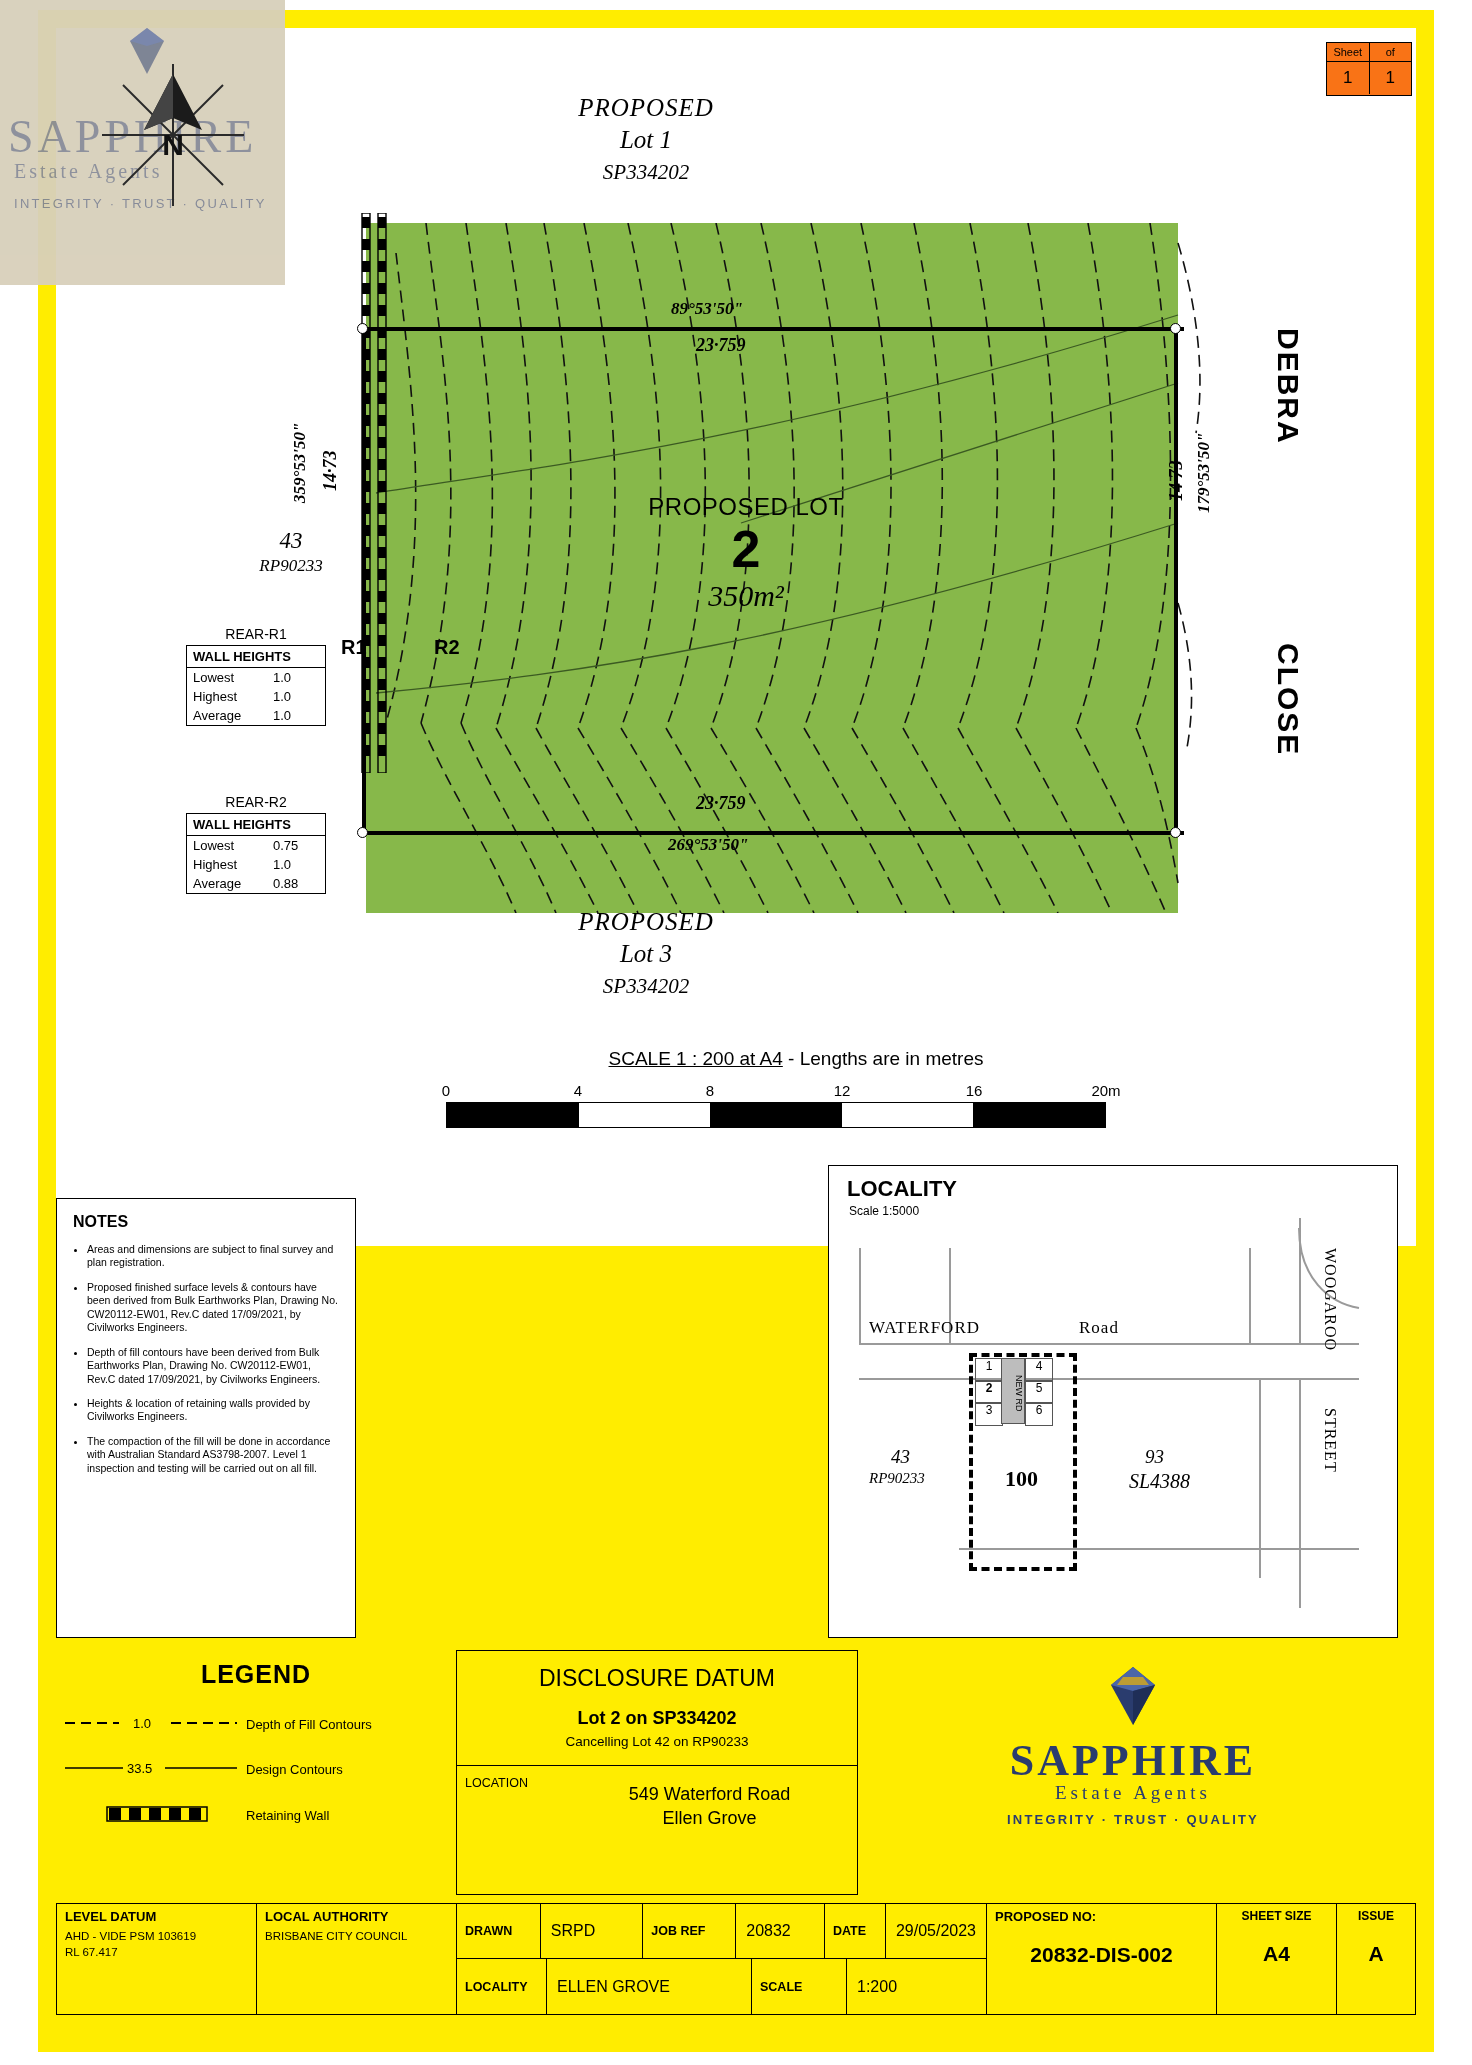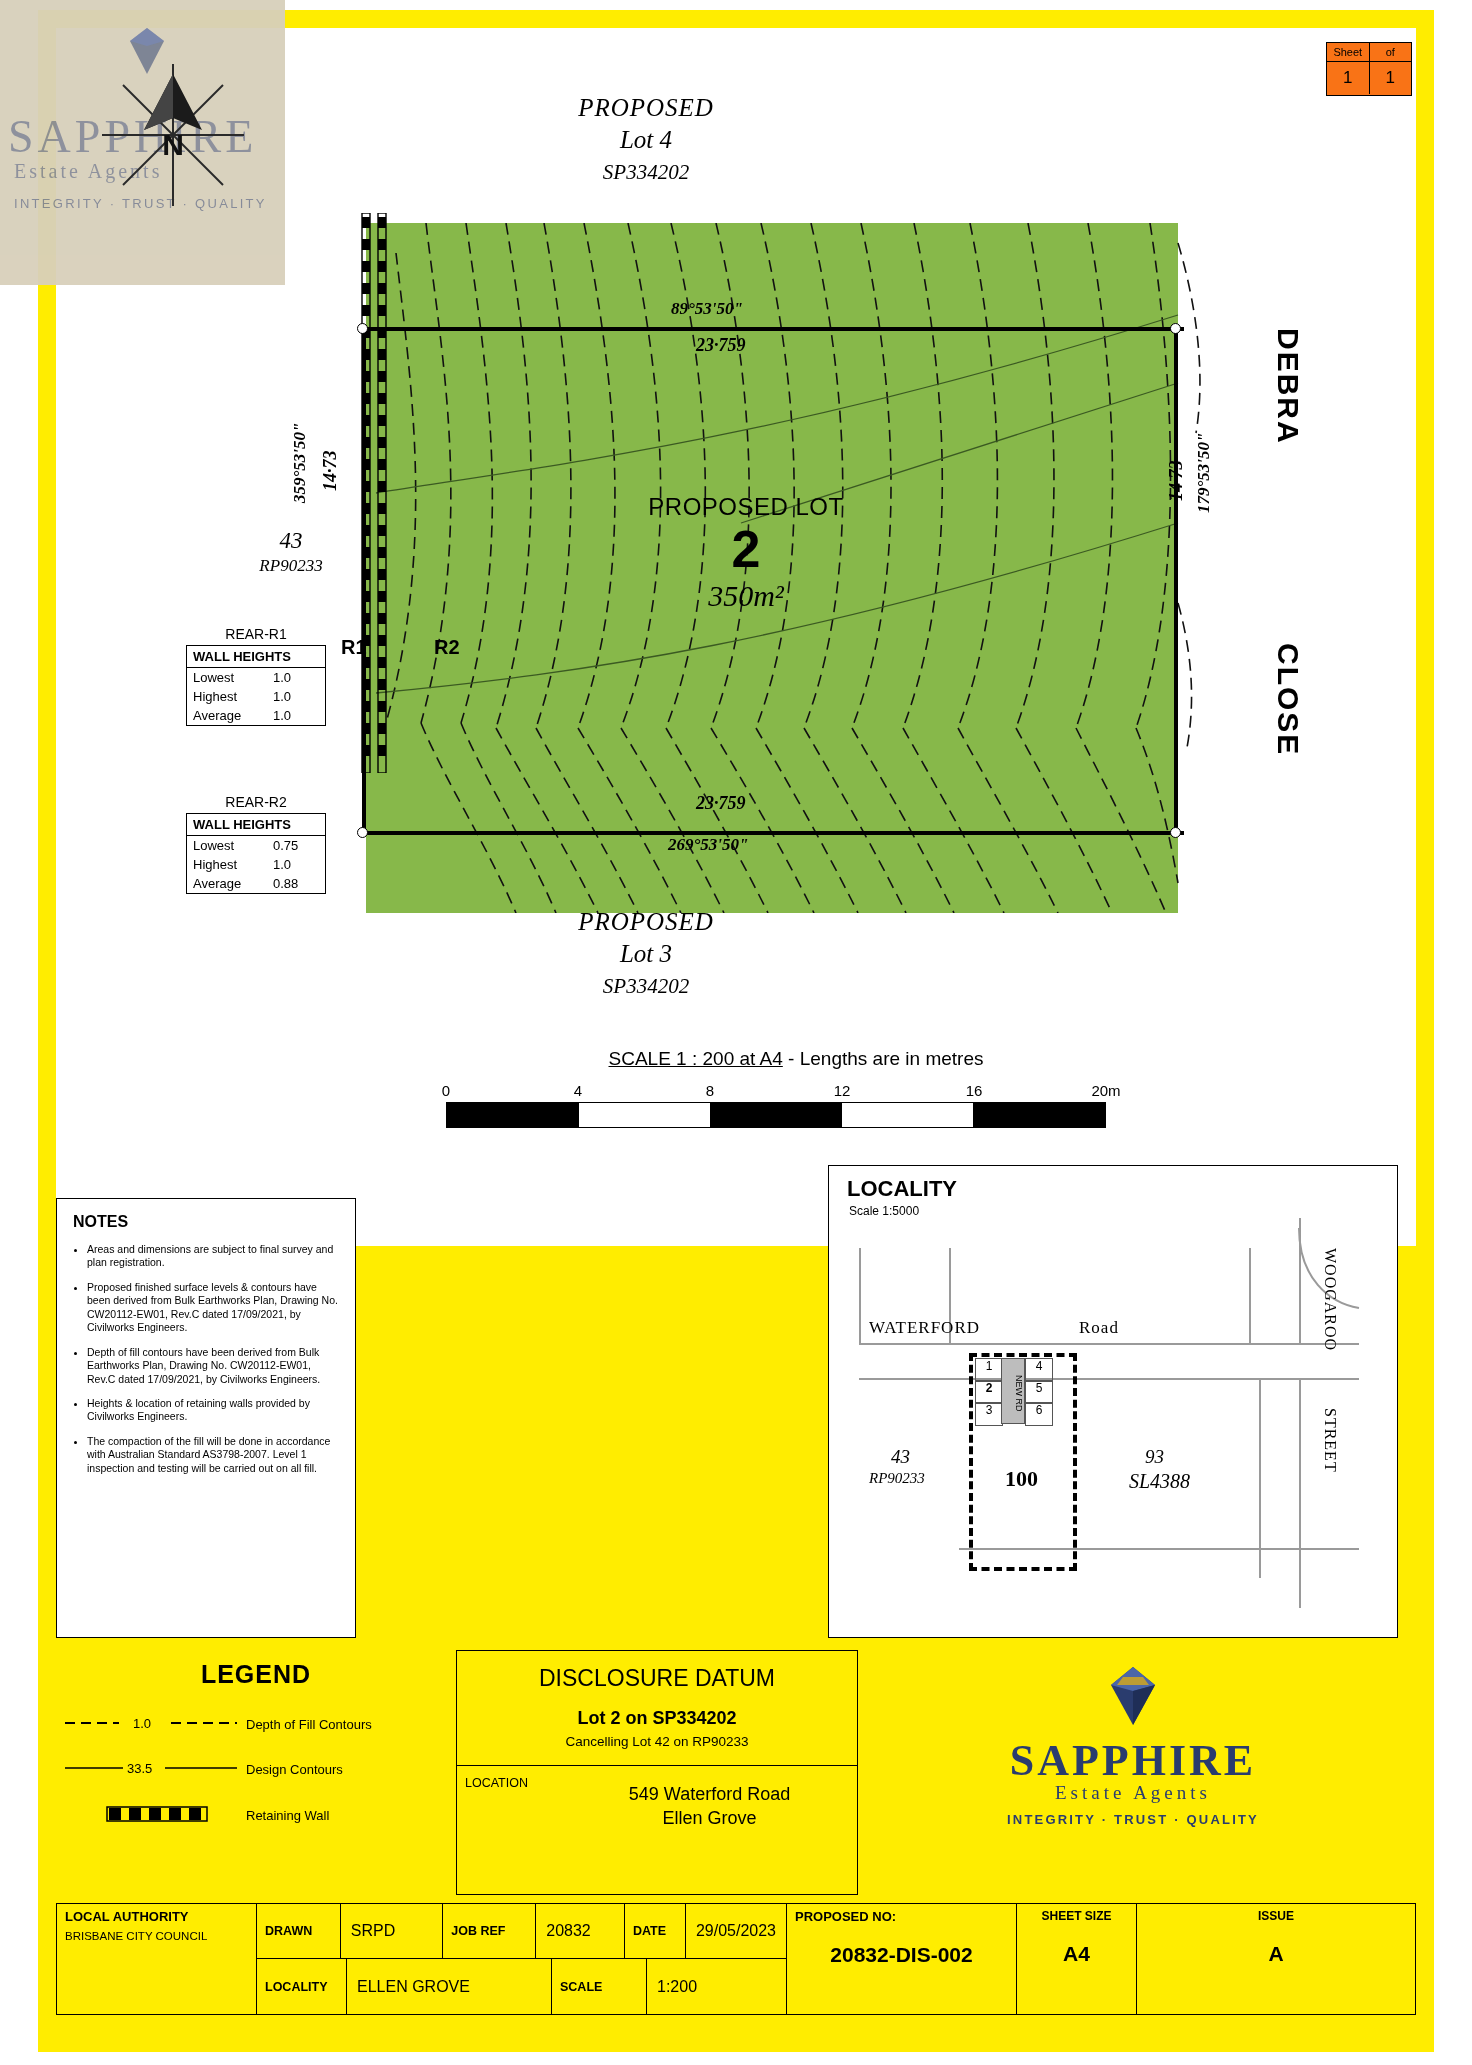--- a/index.html
+++ b/index.html
@@ -134,21 +134,21 @@
     <div class="bot">
       <div class="l">1</div>
       <div class="r">1</div>
     </div>
   </div>
 
   <div id="plan">
 
     <div class="lottop" style="top:66px;">
       <div class="l1">PROPOSED</div>
-      <div class="l2">Lot 4</div>
+      <div class="l2">Lot 1</div>
       <div class="l3">SP334202</div>
     </div>
 
     <div id="parcel">
       <div id="greenarea"></div>
 
       <svg width="852" height="690" style="position:absolute;left:0;top:0;">
         <g stroke="#111" fill="none" stroke-width="1.6" stroke-dasharray="12 7">
           <path d="M60 0 C 75 130, 110 300, 55 500"></path>
           <path d="M100 0 C 120 140, 150 320, 95 500"></path>
@@ -479,20 +479,25 @@
       <polygon points="40,30 62,24 40,64" fill="#1f2e57"></polygon>
       <polygon points="30,16 50,16 56,24 24,24" fill="#c9a227" opacity=".9"></polygon>
     </svg>
     <div class="l1">SAPPHIRE</div>
     <div class="l2">Estate Agents</div>
     <div class="l3">INTEGRITY · TRUST · QUALITY</div>
   </div>
 
   <div id="titleblock">
     <div class="tb" style="width:200px;">
+      <div class="tbcellL">LEVEL DATUM</div>
+      <div class="tbsmall">AHD - VIDE PSM 103619</div>
+      <div class="tbsmall">RL 67.417</div>
+    </div>
+    <div class="tb" style="width:200px;">
       <div class="tbcellL">LOCAL AUTHORITY</div>
       <div class="tbsmall">BRISBANE CITY COUNCIL</div>
     </div>
     <div class="tb" style="width:530px;">
       <div class="halfrow top">
         <div class="subcell" style="width:90px;">DRAWN</div>
         <div class="subval" style="width:110px;border-right:1.7px solid #000;">SRPD</div>
         <div class="subcell" style="width:100px;">JOB REF</div>
         <div class="subval" style="width:95px;border-right:1.7px solid #000;">20832</div>
         <div class="subcell" style="width:65px;">DATE</div>

